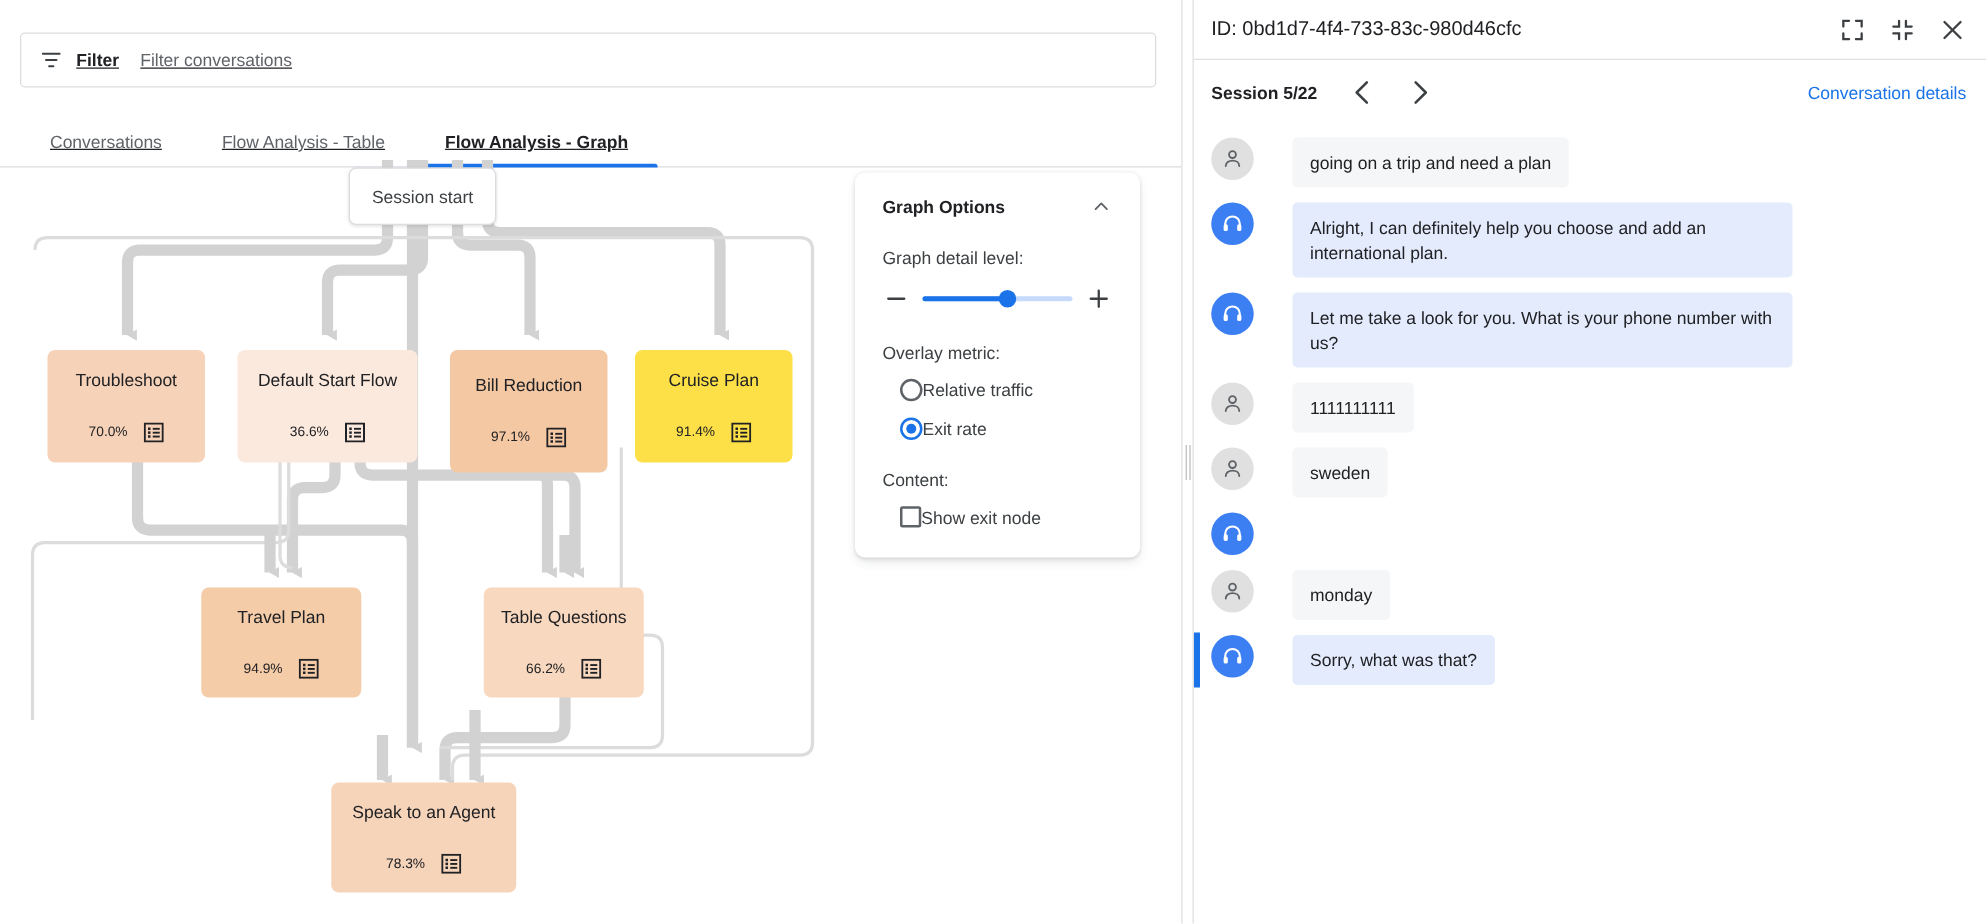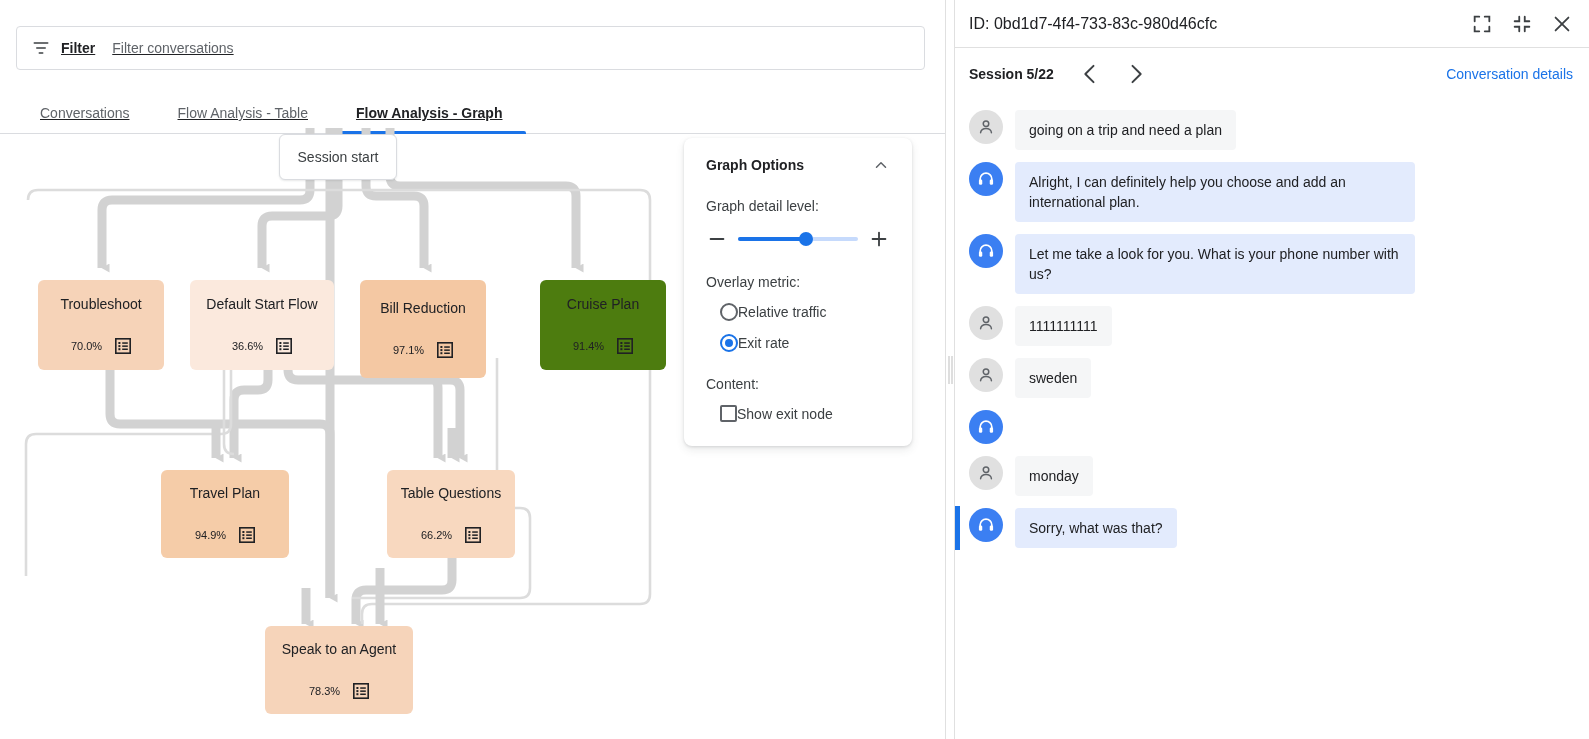--- a/index.html
+++ b/index.html
@@ -164,21 +164,21 @@
     height: 52px; flex: none;
     display: flex; align-items: center;
     padding: 0 16px 0 14px;
   }
   .session-label { font-size: 14px; font-weight: 700; color: #202124; margin-right: 22px; }
   .nav-arrow { width: 28px; height: 28px; cursor: pointer; display:block; margin-right: 18px; }
   .spacer { flex: 1; }
   .conv-details-link { font-size: 14px; color: #1a73e8; cursor: pointer; white-space: nowrap; }
 
   .messages { flex: 1; overflow-y: auto; padding: 4px 0 20px 0; position: relative; }
-  .msg { display: flex; align-items: flex-start; padding: 6px 14px 6px 14px; position: relative; }
+  .msg { display: flex; align-items: flex-start; padding: 6px 14px 6px 14px; position: relative; gap: 19px; }
   .msg .avatar {
     width: 34px; height: 34px; border-radius: 50%;
     flex: none; margin-right: 12px;
     display: flex; align-items: center; justify-content: center;
   }
   .avatar.user { background: #e0e0e0; }
   .avatar.agent { background: #3b7ff2; }
   .bubble {
     border-radius: 4px;
     padding: 10px 14px;
@@ -309,21 +309,21 @@
             <rect x="3.4" y="4" width="2" height="2" fill="#202124"></rect>
               <rect x="7.2" y="4.3" width="5.6" height="1.5" fill="#202124"></rect>
             <rect x="3.4" y="7.1" width="2" height="2" fill="#202124"></rect>
               <rect x="7.2" y="7.4" width="5.6" height="1.5" fill="#202124"></rect>
             <rect x="3.4" y="10.2" width="2" height="2" fill="#202124"></rect>
               <rect x="7.2" y="10.5" width="5.6" height="1.5" fill="#202124"></rect>
           </svg>
         </div>
       </div>
 
-      <div class="node" style="left:540px; top:152px; width:126px; height:90px; background:#4d7c0f;">
+      <div class="node" style="left:508px; top:152px; width:126px; height:90px; background:#fde047;">
         <div class="node-title">Cruise Plan</div>
         <div class="node-sub">
           <span class="node-pct">91.4%</span>
           <svg class="list-icon" viewBox="0 0 16 16">
             <rect x="0.8" y="0.8" width="14.4" height="14.4" fill="none" stroke="#202124" stroke-width="1.6"></rect>
             <rect x="3.4" y="4" width="2" height="2" fill="#202124"></rect>
               <rect x="7.2" y="4.3" width="5.6" height="1.5" fill="#202124"></rect>
             <rect x="3.4" y="7.1" width="2" height="2" fill="#202124"></rect>
               <rect x="7.2" y="7.4" width="5.6" height="1.5" fill="#202124"></rect>
             <rect x="3.4" y="10.2" width="2" height="2" fill="#202124"></rect>

